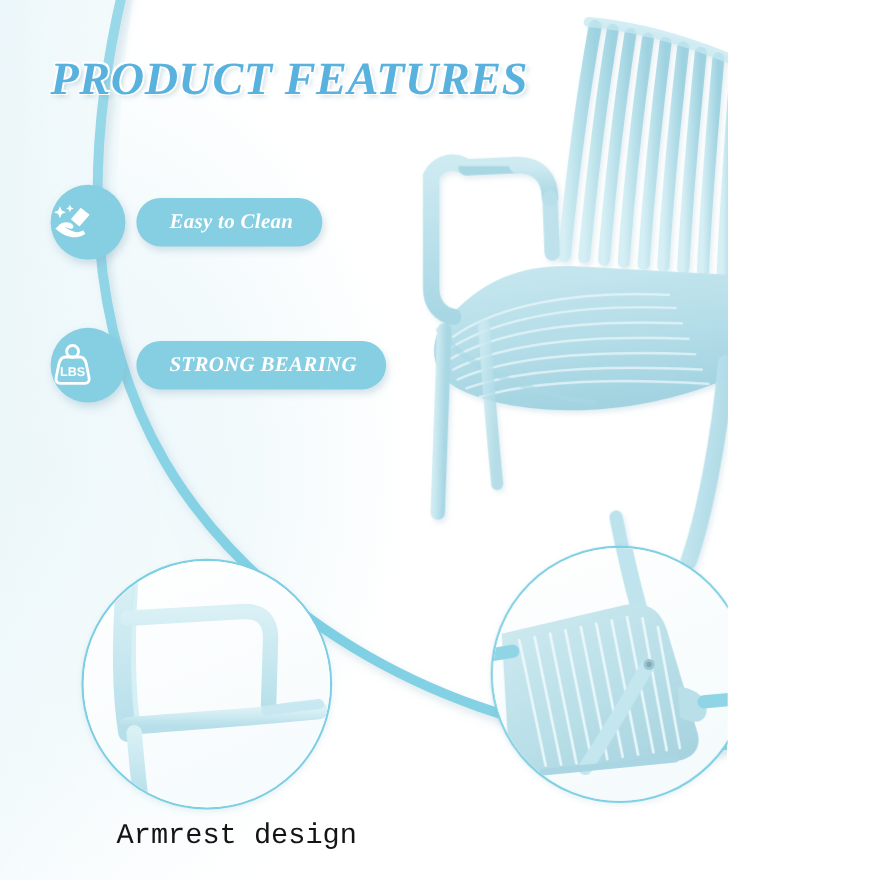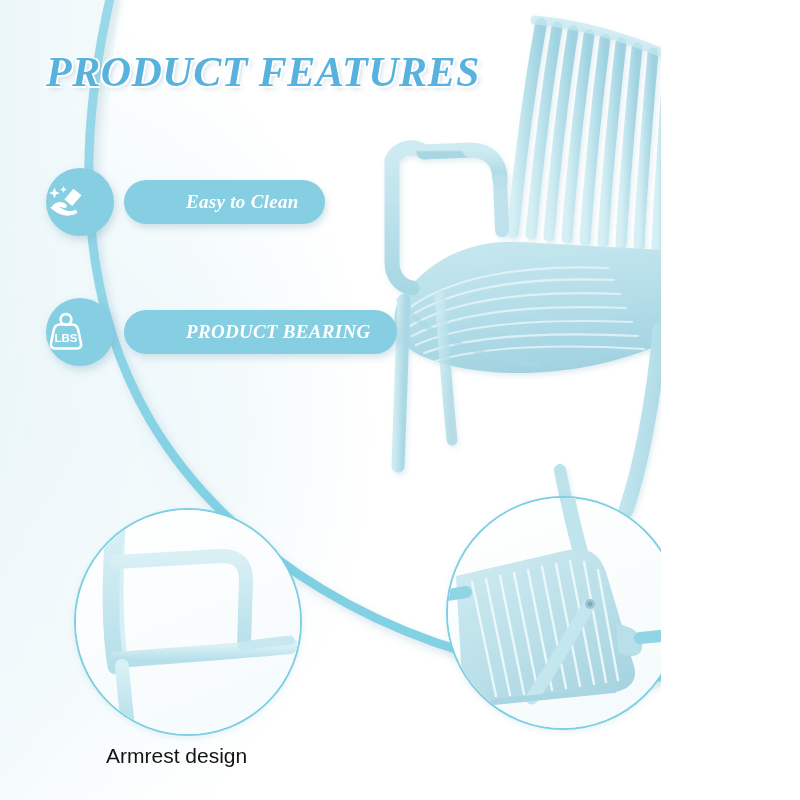--- a/index.html
+++ b/index.html
@@ -63,21 +63,21 @@
     align-items: center;
     box-shadow: 2px 4px 7px rgba(120,165,185,0.30);
   }
   .feature-pill-label {
     color: #ffffff;
     font-family: "Liberation Serif", "DejaVu Serif", serif;
     font-style: italic;
     font-weight: bold;
     font-size: 19px;
     white-space: nowrap;
-    padding: 0 26px 0 62px;
+    padding: 0 26px 0 30px;
     letter-spacing: 0.3px;
   }
   .feature-circle {
     position: relative;
     z-index: 3;
     width: 68px;
     height: 68px;
     border-radius: 50%;
     background: #86cee1;
     display: flex;
@@ -93,22 +93,22 @@
     border-radius: 50%;
     overflow: hidden;
     border: 2px solid #7ecfe3;
     background: #ffffff;
     box-shadow: 0 2px 6px rgba(130,175,195,0.18);
   }
   .inset svg { display: block; }
 
   .caption {
     position: absolute;
-    font-family: Liberation Sans, sans-serif;
-    font-size: 21px;
+    font-family: Liberation Mono, monospace;
+    font-size: 26px;
     color: #141414;
     white-space: nowrap;
   }
 
   
   .chair-art {
     position: absolute;
     left: 0; top: 0;
     width: 800px; height: 800px;
     pointer-events: none;
@@ -274,21 +274,21 @@
                  C 14.8 26.1 18.6 28.2 22.4 28.9
                  C 25.2 29.4 27.5 28.8 29.6 27.4 L 31.6 30.6
                  C 28.2 33.4 23 34.3 17.6 33.2
                  C 12.3 32.1 7.6 29 4.2 25.4 Z" fill="#ffffff"></path>
       </svg>
     </div>
   </div>
 
   <div class="feature" style="left:46px; top:298px;">
     <div class="feature-pill">
-      <span class="feature-pill-label">PRODUCT BEARING</span>
+      <span class="feature-pill-label">STRONG BEARING</span>
     </div>
     <div class="feature-circle">
       <svg width="40" height="42" viewBox="0 0 40 42">
 
         <circle cx="20" cy="8.5" r="5.4" fill="none" stroke="#ffffff" stroke-width="2.6"></circle>
 
         <path d="M13.6 13.5 L26.4 13.5 C 30 13.5 31.6 16 32.4 19.6
                  L 35 32.5 C 35.6 35.6 34 37.5 31 37.5 L 9 37.5
                  C 6 37.5 4.4 35.6 5 32.5 L 7.6 19.6
                  C 8.4 16 10 13.5 13.6 13.5 Z" fill="none" stroke="#ffffff" stroke-width="2.6" stroke-linejoin="round"></path>

